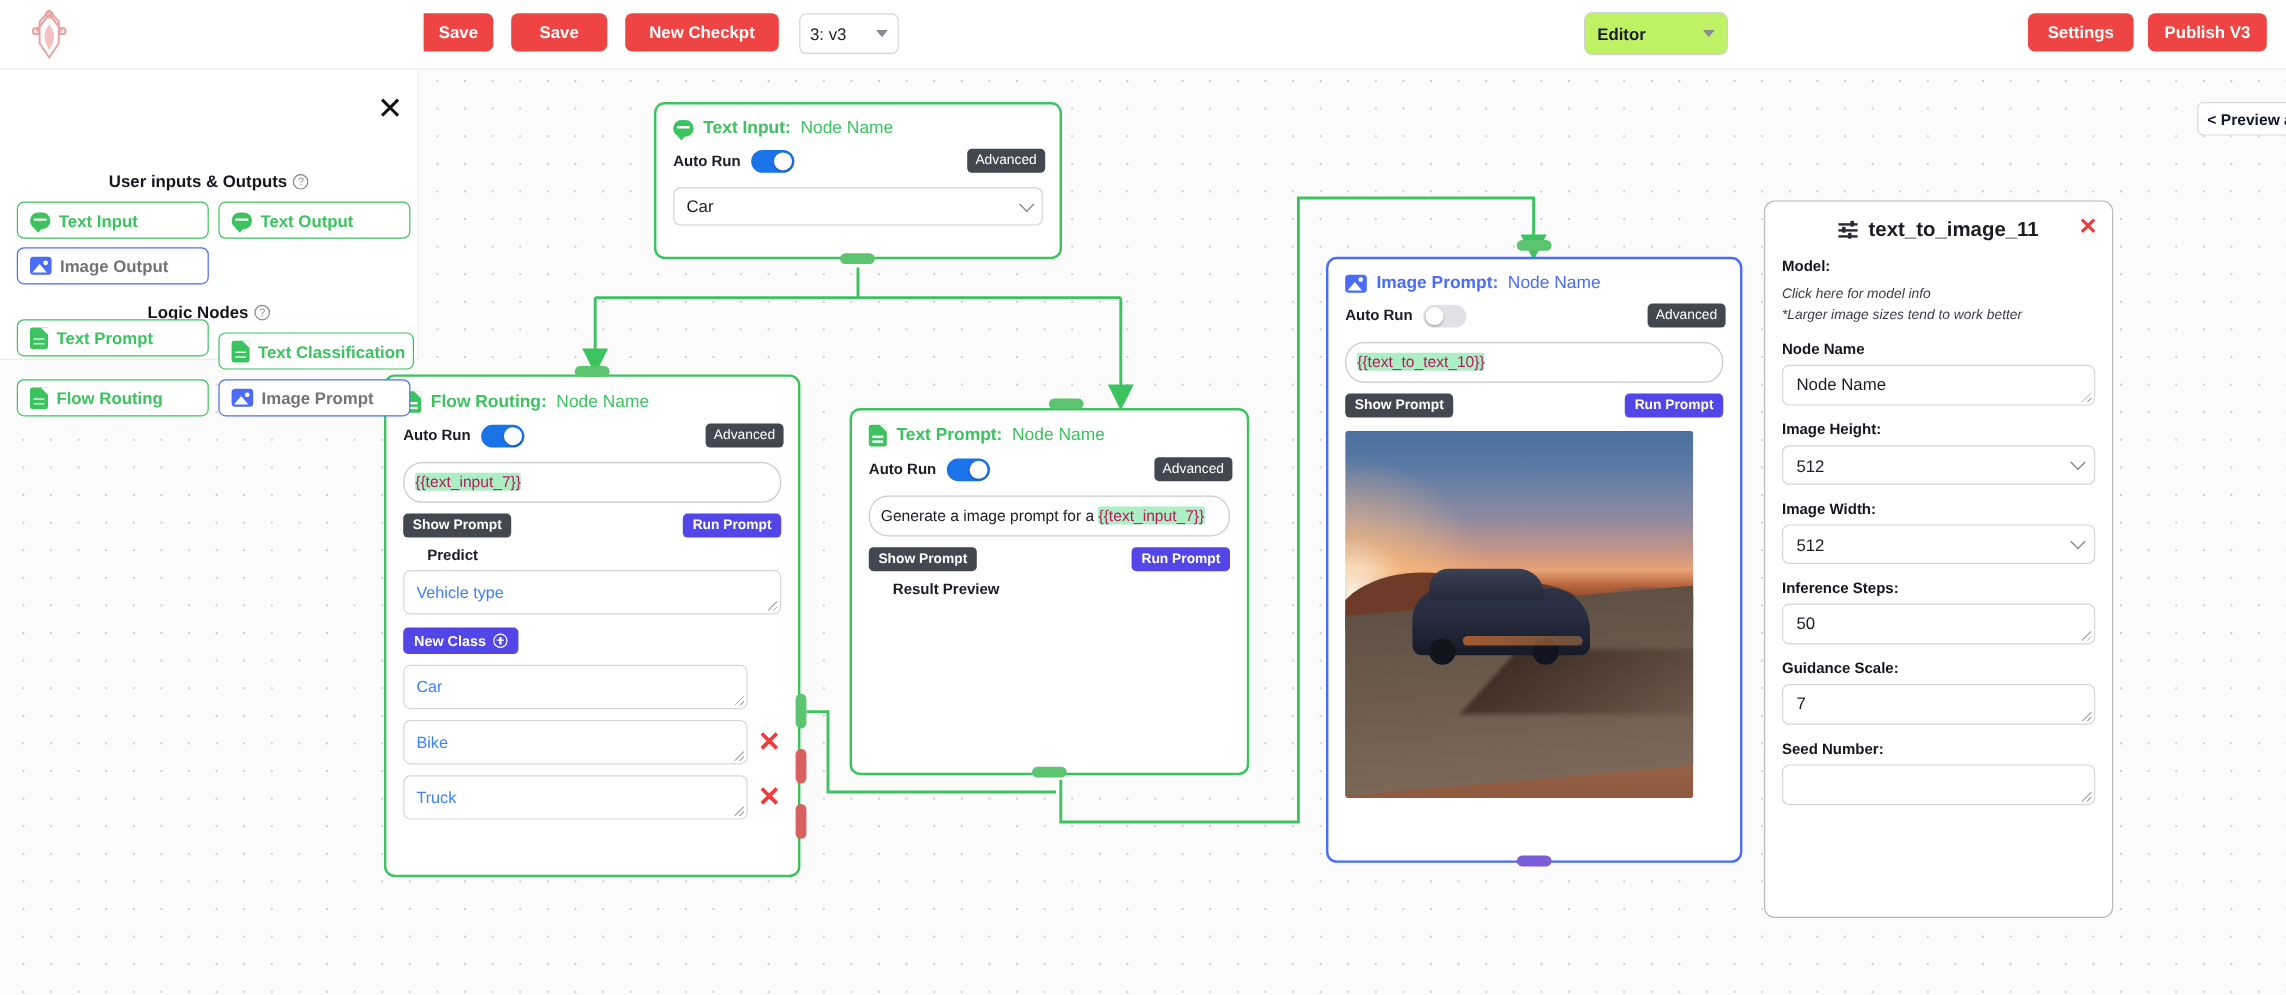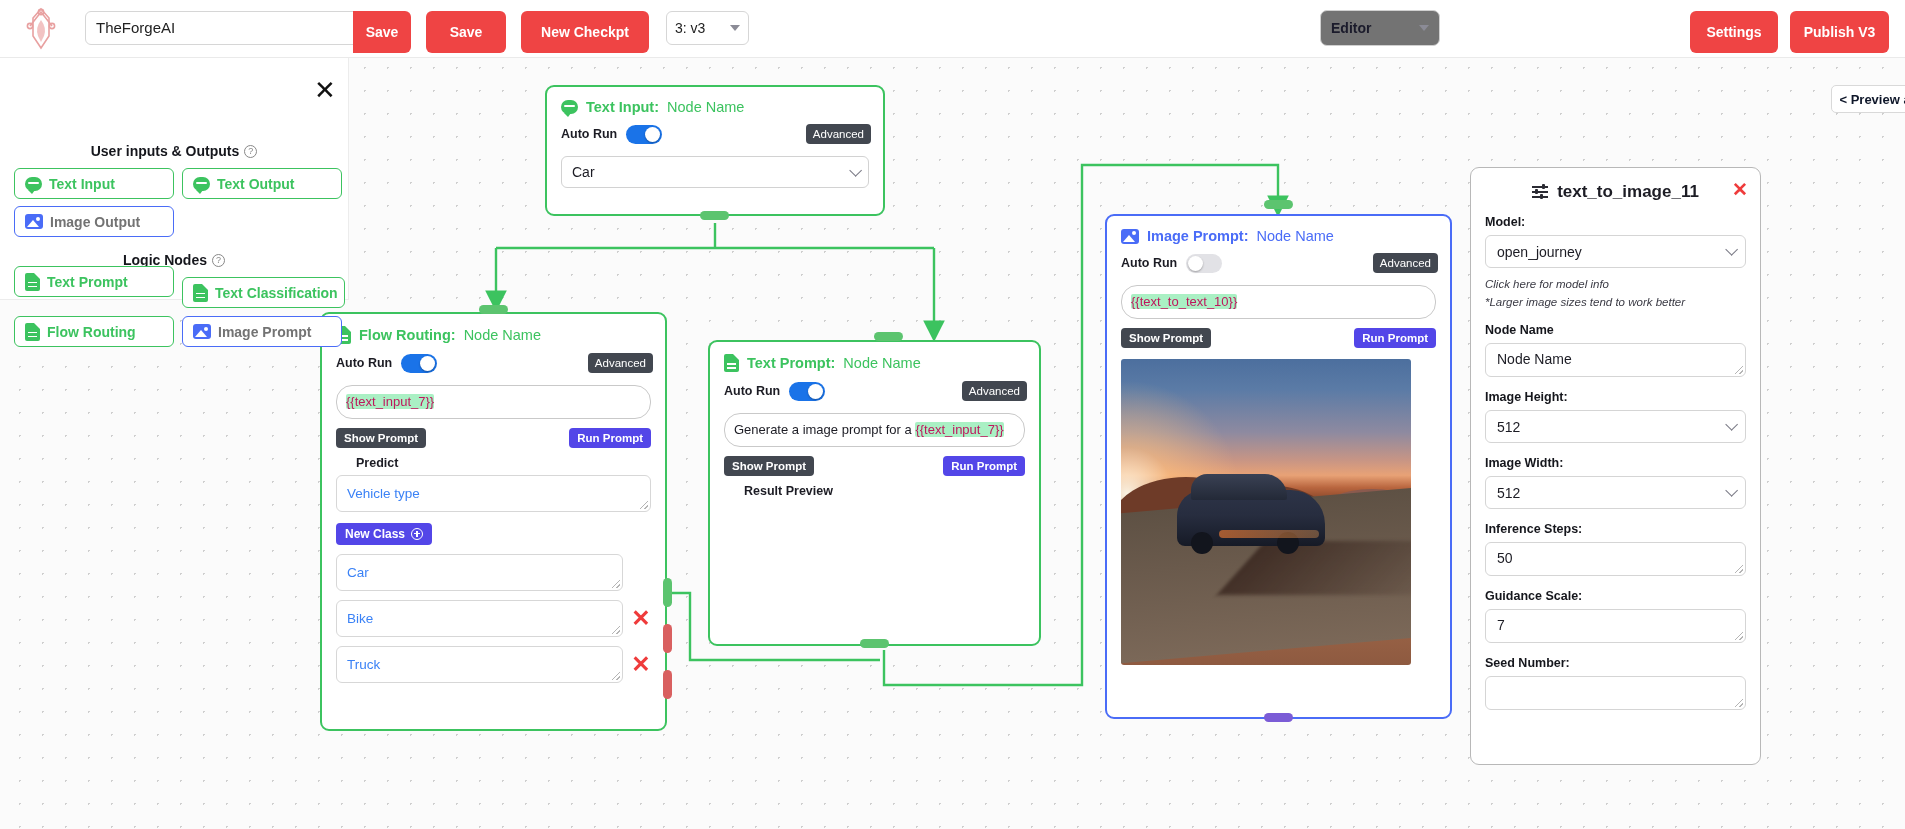--- a/index.html
+++ b/index.html
@@ -30,39 +30,39 @@
     position: absolute; left: 18px; top: 6px; width: 46px; height: 46px;
   }
   #title-input {
     position: absolute; left: 85px; top: 11px; width: 275px; height: 34px;
     border: 1px solid #d6d6d6; border-radius: 6px;
     padding: 0 10px; font-size: 15px; color: #222;
     background: #fff;
     line-height: 32px;
   }
   .rbtn {
-    position: absolute; top: 11px; height: 42px;
+    position: absolute; top: 11px; height: 32px;
     background: #ef4444; color: #fff; border: none; border-radius: 6px;
     font-size: 14px; font-weight: bold; cursor: pointer;
     font-family: "Liberation Sans", sans-serif;
     display: flex; align-items: center; justify-content: center;
   }
   #btn-save1 { left: 353px; width: 58px; border-radius: 0 6px 6px 0; }
   #btn-save2 { left: 426px; width: 80px; }
   #btn-newckpt { left: 521px; width: 128px; }
   #ckpt-select {
     position: absolute; left: 666px; top: 11px; width: 83px; height: 34px;
     border: 1px solid #d6d6d6; border-radius: 6px; background: #fff;
     font-size: 14px; color: #222; padding: 0 8px;
     display: flex; align-items: center; justify-content: space-between;
     cursor: pointer;
   }
   #mode-select {
     position: absolute; left: 1320px; top: 10px; width: 120px; height: 36px;
-    border: 1px solid #d0d0d0; border-radius: 7px; background: #737373;
+    border: 1px solid #d0d0d0; border-radius: 7px; background: #bef264;
     font-size: 14px; font-weight: bold; color: #1b1b2b; padding: 0 10px;
     display: flex; align-items: center; justify-content: space-between;
     cursor: pointer;
   }
   #btn-settings { left: 1690px; width: 88px; }
   #btn-publish  { left: 1790px; width: 99px; }
   .caret {
     width: 0; height: 0; border-left: 5px solid transparent;
     border-right: 5px solid transparent; border-top: 6px solid #8b8b96;
   }
@@ -408,21 +408,20 @@
     <g stroke="#e8a0a0" stroke-width="1.6" fill="none">
       <path d="M23 3 L31 12 L31 30 Q23 42 23 42 Q23 42 15 30 L15 12 Z"></path>
       <circle cx="23" cy="6" r="2.6"></circle>
       <circle cx="12" cy="20" r="2.6"></circle>
       <circle cx="34" cy="20" r="2.6"></circle>
       <path d="M12 20 L23 6 L34 20"></path>
     </g>
     <path d="M23 14 Q29 22 26 30 Q24 34 23 36 Q22 34 20 30 Q17 22 23 14 Z" fill="#f0b8b8" opacity="0.85"></path>
   </svg>
 
-  <div id="title-input">TheForgeAI</div>
   <div class="rbtn" id="btn-save1">Save</div>
   <div class="rbtn" id="btn-save2">Save</div>
   <div class="rbtn" id="btn-newckpt">New Checkpt</div>
 
   <div id="ckpt-select">
     <span>3: v3</span>
     <span class="caret"></span>
   </div>
 
   <div id="mode-select">
@@ -638,24 +637,20 @@
         <b></b>
         <i></i>
         <i></i>
         <i></i>
     </span>
     <span id="props-title">text_to_image_11</span>
     <span id="props-close">✕</span>
   </div>
 
   <div class="p-label">Model:</div>
-  <div class="p-select">
-    <span>open_journey</span>
-    <span class="chev"></span>
-  </div>
   <div class="p-note">Click here for model info</div>
   <div class="p-note" style="margin-top:1px;">*Larger image sizes tend to work better</div>
 
   <div class="p-label">Node Name</div>
   <div class="p-area grip">Node Name</div>
 
   <div class="p-label">Image Height:</div>
   <div class="p-select">
     <span>512</span>
     <span class="chev"></span>

